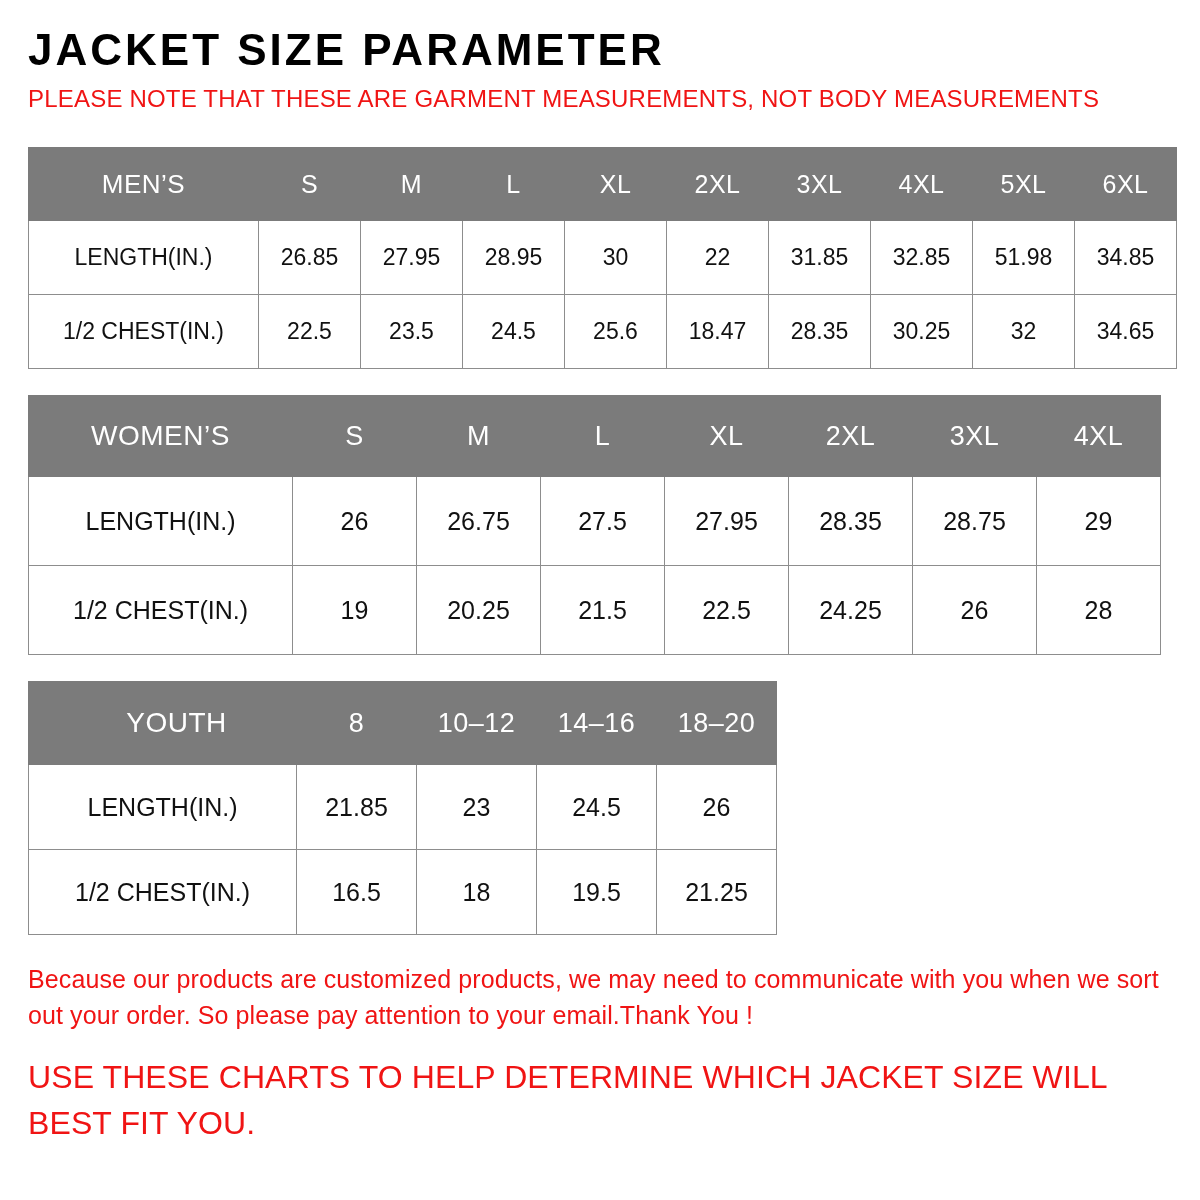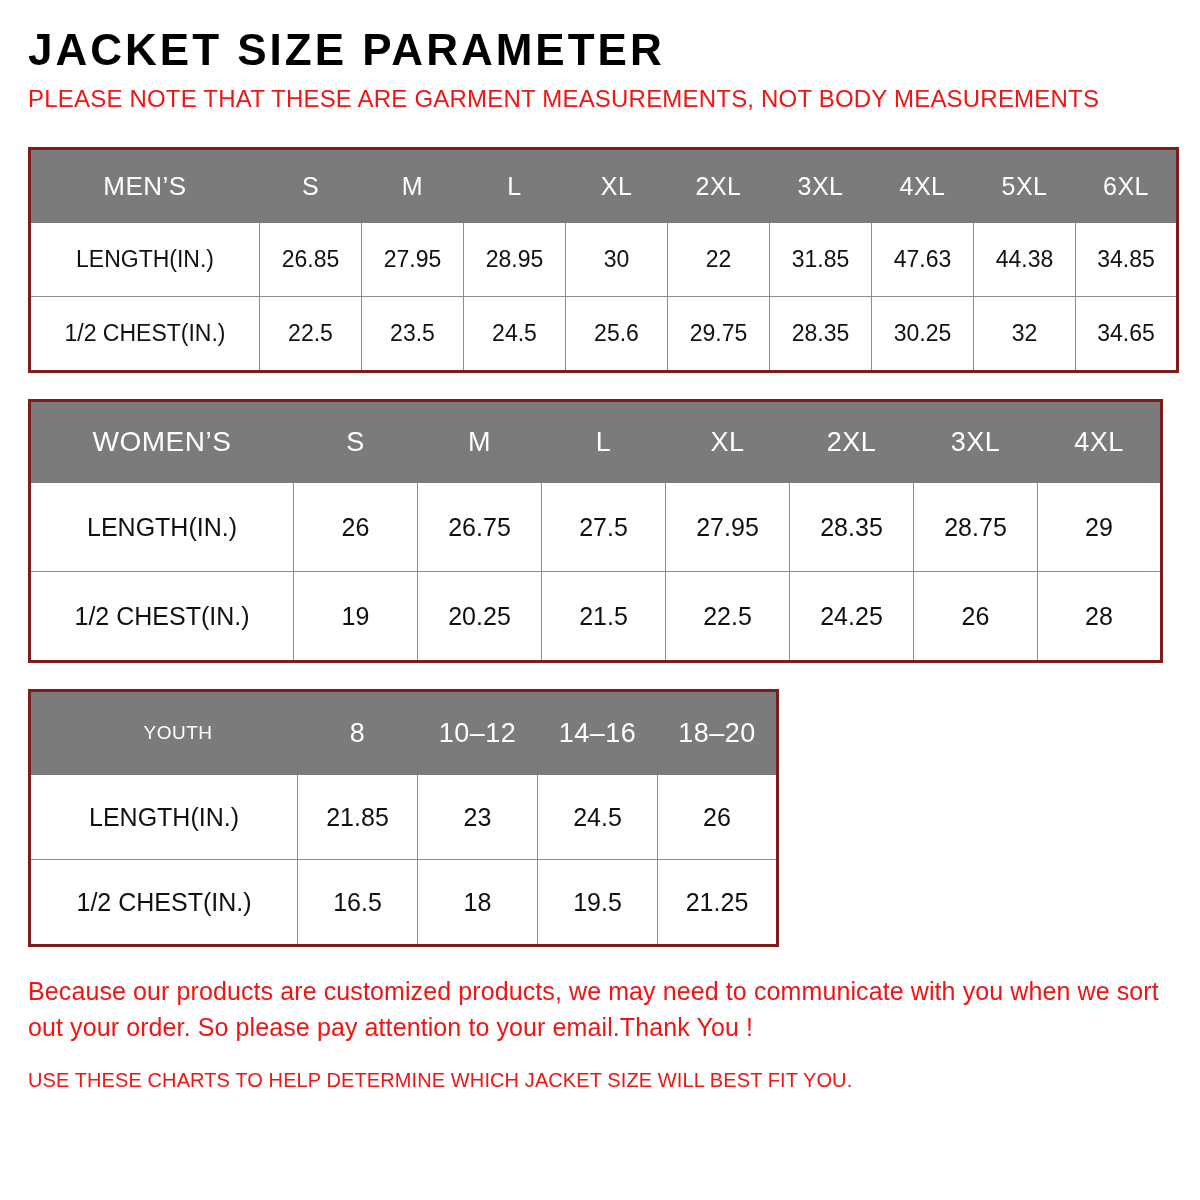--- a/index.html
+++ b/index.html
@@ -32,21 +32,21 @@
     color: #f01414;
     font-size: 24px;
     line-height: 1.28;
     margin: 0 0 32px 0;
     letter-spacing: 0.2px;
   }
   table.size {
     border-collapse: collapse;
     table-layout: fixed;
     margin-bottom: 26px;
-    border: 3px solid #7f1d1d;
+    border: 1px solid #7f1d1d;
   }
   table.size td {
     border: 1px solid #8d8d8d;
     text-align: center;
     vertical-align: middle;
     font-size: 23px;
     height: 73px;
     color: #111;
     background: #ffffff;
     padding: 0 4px;
@@ -73,38 +73,38 @@
   #table-womens { width: 1132px; }
   #table-womens col.first { width: 264px; }
   #table-womens col.data { width: 124px; }
   
   #table-youth { width: 748px; }
   #table-youth col.first { width: 268px; }
   #table-youth col.data { width: 120px; }
   #table-youth tr.head td { font-size: 27px; }
   #table-womens tr.head td { font-size: 27px; }
   #table-womens tr.head td.label { font-size: 28px; }
-  #table-youth tr.head td.label { font-size: 19px; padding-left: 32px; }
+  #table-youth tr.head td.label { font-size: 28px; padding-left: 32px; }
   #table-womens td { font-size: 25px; height: 88px; }
   #table-womens tr.head td { height: 80px; }
   #table-youth td { font-size: 25px; height: 84px; }
   #table-youth tr.head td { height: 82px; }
   .footer {
     margin-top: 6px;
   }
   .footer p {
     color: #f01414;
     font-size: 25px;
     line-height: 1.45;
     margin: 0 0 20px 0;
     letter-spacing: 0.1px;
   }
   .footer p.last {
     margin-bottom: 16px;
-    font-size: 20px;
+    font-size: 32px;
   }
 </style>
 </head>
 <body>
 
 <div class="page">
 
   <h1 class="title">JACKET SIZE PARAMETER</h1>
 
   <p class="note">PLEASE NOTE THAT THESE ARE GARMENT MEASUREMENTS, NOT BODY MEASUREMENTS</p>
@@ -136,31 +136,31 @@
         <td>6XL</td>
       </tr>
       <tr>
         <td class="rowlabel">LENGTH(IN.)</td>
         <td>26.85</td>
         <td>27.95</td>
         <td>28.95</td>
         <td>30</td>
         <td>22</td>
         <td>31.85</td>
-        <td>47.63</td>
-        <td>44.38</td>
+        <td>32.85</td>
+        <td>51.98</td>
         <td>34.85</td>
       </tr>
       <tr>
         <td class="rowlabel">1/2 CHEST(IN.)</td>
         <td>22.5</td>
         <td>23.5</td>
         <td>24.5</td>
         <td>25.6</td>
-        <td>29.75</td>
+        <td>18.47</td>
         <td>28.35</td>
         <td>30.25</td>
         <td>32</td>
         <td>34.65</td>
       </tr>
     </tbody>
   </table>
 
   <table class="size" id="table-womens">
     <colgroup>

